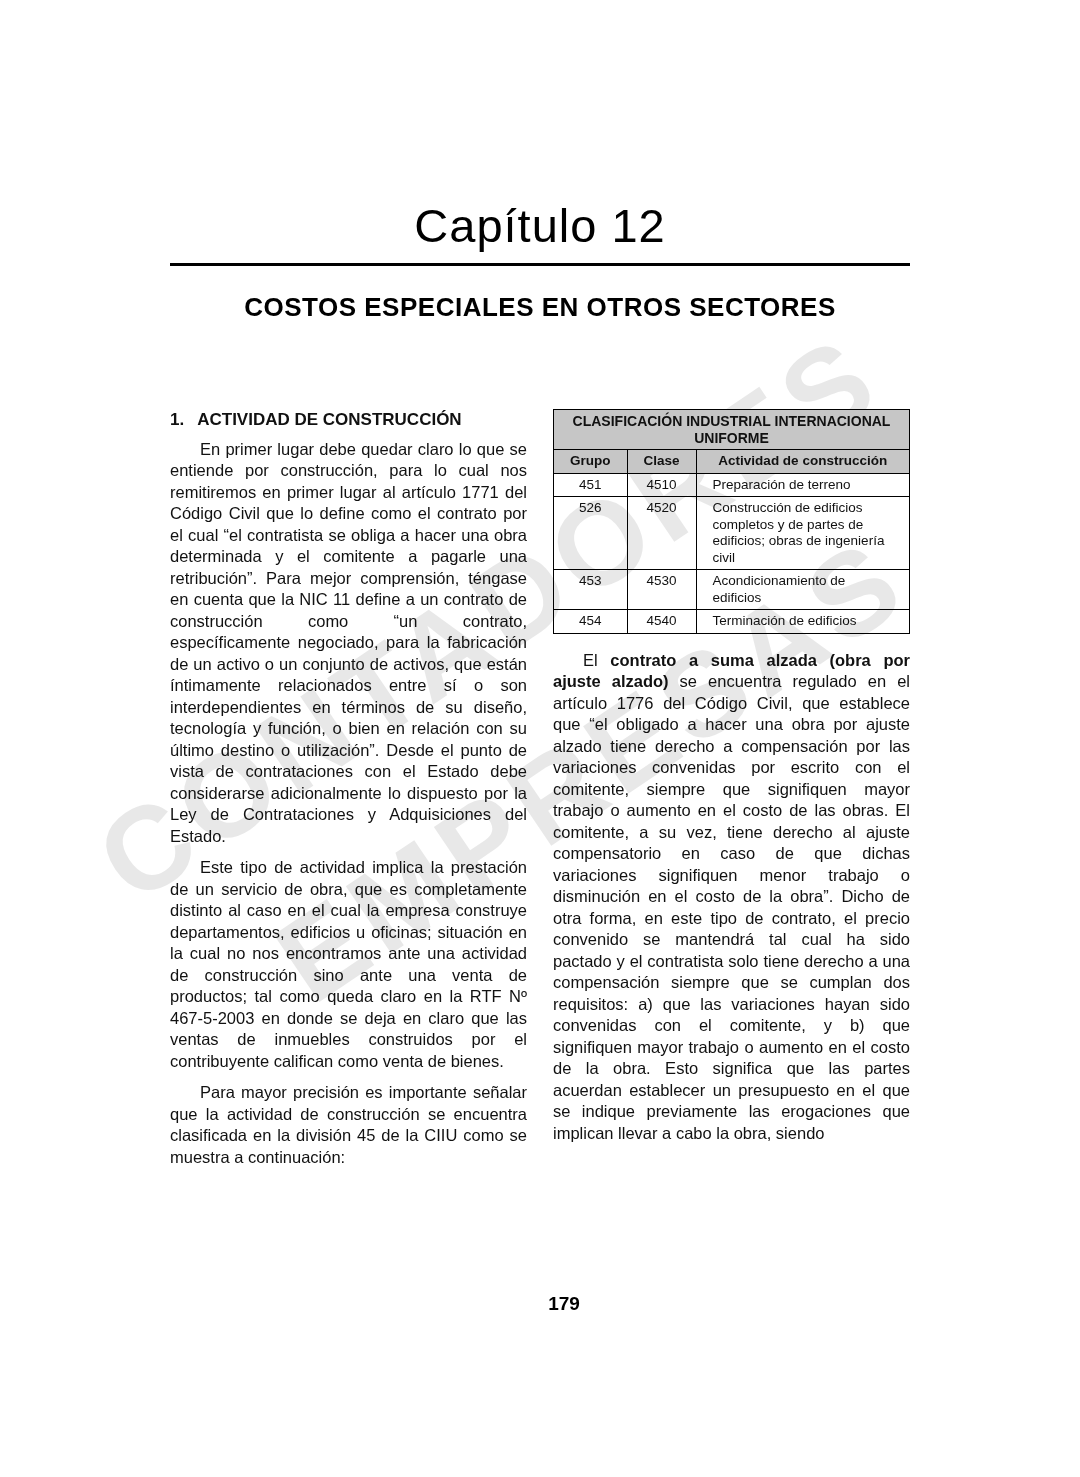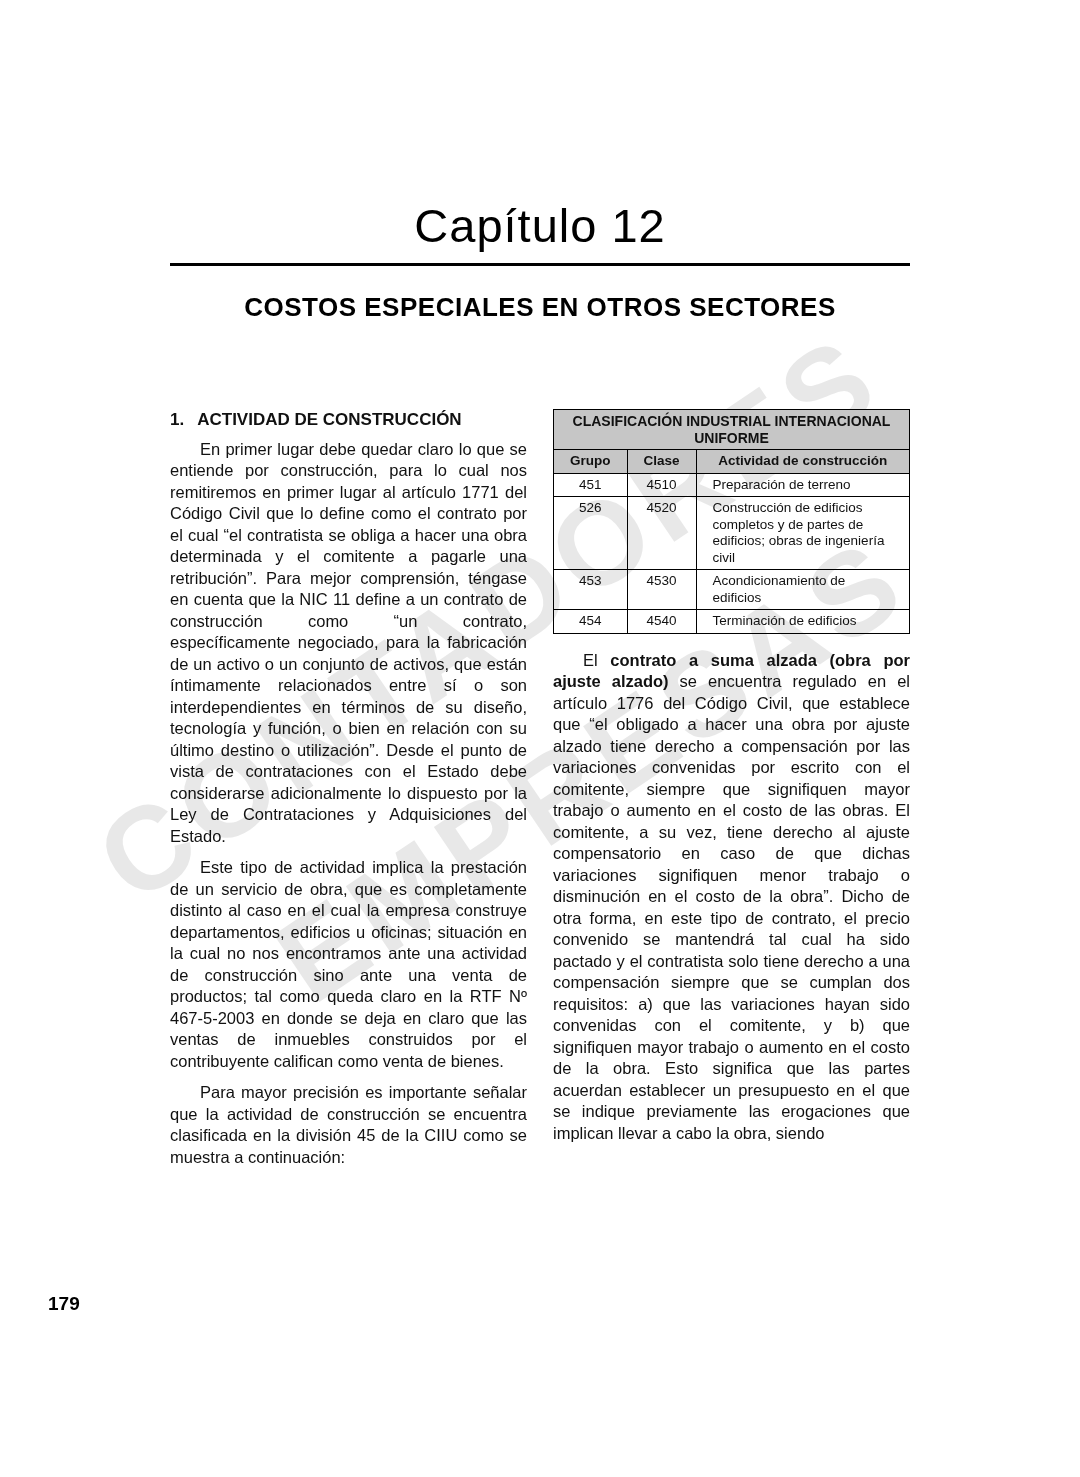--- a/index.html
+++ b/index.html
@@ -96,20 +96,21 @@
     background: var(--table_header_bg, #c6c6c6);
     text-align: center;
     font-weight: 700;
   }
   td.num { text-align: center; width: 52px; white-space: nowrap; }
   td.desc { text-align: left; }
   footer {
     position: absolute;
     left: 0; right: 0;
     bottom: 162px;
+    text-align: center;
     z-index: 1;
     padding-left: 48px;
   }
   .page-number { font-weight: 700; font-size: 19px; color: #000; }
 </style>
 </head>
 <body>
 
 <div class="page">
 

